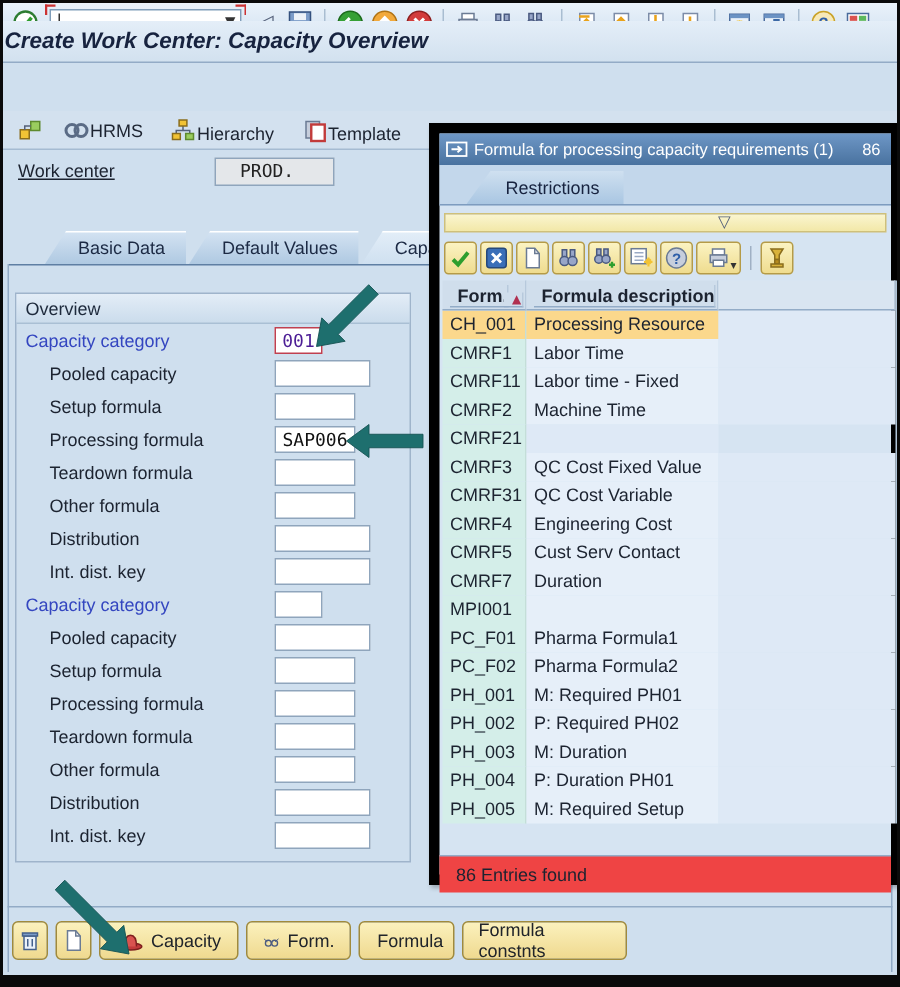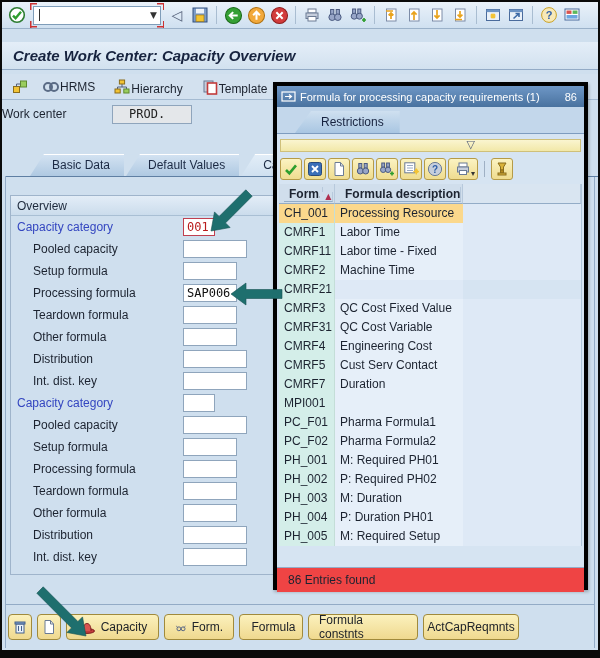--- a/index.html
+++ b/index.html
@@ -22,32 +22,32 @@
       linear-gradient(#c33,#c33) left bottom/7px 1.5px,
       linear-gradient(#c33,#c33) left bottom/1.5px 7px,
       linear-gradient(#c33,#c33) right bottom/7px 1.5px,
       linear-gradient(#c33,#c33) right bottom/1.5px 7px;
      background-repeat:no-repeat;}
   .cmd{ width:128px; height:19px; background:#fff; border:1px solid #7F9DB9;
         display:flex; align-items:center; justify-content:flex-end; padding:0 3px;}
   .cmd .caret{ width:1px; height:12px; background:#333; margin-right:auto; margin-left:2px;}
   .uni{ font-family:"DejaVu Sans",sans-serif; }
   
-  .titlebar{ position:absolute; left:0; top:40px; width:100%; height:28px;
+  .titlebar{ position:absolute; left:0; top:12px; width:100%; height:28px;
       background:linear-gradient(#E4EEF8,#D2E1EF); border-bottom:1px solid #93ABC6;
-      display:flex; align-items:center; padding:0 11px;}
+      display:flex; align-items:center; padding:0 1px;}
   .titlebar span{ font-size:15px; font-weight:bold; font-style:italic; color:#17233f;}
   
   .appbar{ position:absolute; left:0; top:72px; width:100%; height:26px;
       display:flex; align-items:center; padding:0 8px; gap:6px;
       border-bottom:1px solid #A5BBD2; background:#D3E1EF;}
   .appitem{ display:flex; align-items:flex-end; gap:0; padding:2px 6px; cursor:default;}
   
   .wcrow{ position:absolute; left:0; top:99px; width:100%; height:26px; display:flex; align-items:center;}
-  .wclabel{ padding-left:0; width:110px;}
+  .wclabel{ padding-left:10px; width:141px;text-decoration:underline;}
   .wcfield{ width:80px; height:19px; background:#E4E7EA; border:1px solid #8FA5BC;
       font-family:"DejaVu Sans Mono",monospace; font-size:12px; padding:1px 16px; color:#222;}
   
   .cframe{ position:absolute; left:3px; right:3px; top:174px; bottom:2px;
       border-left:1px solid #93ABC6; border-right:1px solid #93ABC6;}
   .hdiv{ position:absolute; left:3px; right:3px; top:602px; height:1px; background:#93ABC6;}
   
   .tabstrip{ position:absolute; left:4px; top:151px; width:592px; height:24px;
       border-bottom:1px solid #5F7FA3; display:flex; align-items:flex-end; padding-left:24px;}
   .tab{ height:22px; line-height:22px; padding:0 14px 0 22px; margin-right:2px;
@@ -60,26 +60,26 @@
       border:1px solid #9FB4CB; background:#CFDFEE; padding-bottom:6px;}
   .grp-header{ height:20px; line-height:20px; padding-left:6px;
       background:linear-gradient(#E3EDF7,#CBDCEC); border-bottom:1px solid #A9BFD4; color:#1e2a3c;}
   .frow{ height:22px; display:flex; align-items:center; }
   .flabel{ padding-left:6px; }
   .frow.sub .flabel{ padding-left:22px; }
   .cat-label{ color:#3446C0; }
   .fbox{ position:absolute; left:172px; height:18px; background:#fff; border:1px solid #8FA5BC;
       font-family:"DejaVu Sans Mono",monospace; font-size:12px; padding:0 3px; line-height:16px; color:#111;}
   .cat-box{ width:32px; }
-  .cat-box.hot{ color:#b91c1c; border-color:#C04050; }
+  .cat-box.hot{ color:#4c1d95; border-color:#C04050; }
   .w52{ width:54px; } .w62{ width:64px; }
-  .frow{ position:relative; }
-  
-  .popup{ position:absolute; left:271px; top:80px; width:315px; height:508px;
-      background:#D6E4F2; border:4px solid #000000; z-index:20; box-shadow:1px 2px 3px rgba(0,0,0,.25);}
+  .frow{ position:relative;text-align:center; }
+  
+  .popup{ position:absolute; left:284px; top:80px; width:315px; height:508px;
+      background:#D6E4F2; border:7px solid #000000; z-index:20; box-shadow:1px 2px 3px rgba(0,0,0,.25);}
   .p-title{ position:absolute; left:0; top:0; right:0; height:21px;
       background:linear-gradient(#6E97C6,#49729F); color:#fff; display:flex; align-items:center;
       padding:0 4px; font-size:11px; }
   .p-title .txt{ white-space:nowrap; overflow:hidden; flex:1 1 auto; margin-left:4px;}
   .p-title .cnt{ flex:none; margin:0 3px 0 6px;}
   .p-tabrow{ position:absolute; left:0; top:21px; right:0; height:27px;
       background:#C3D7EB; border-bottom:1px solid #7E9CBF;}
   .ptab{ position:absolute; left:18px; bottom:0; height:22px; line-height:22px;
       padding:0 16px 0 26px; background:linear-gradient(#CFE0F0,#A9C6E2); color:#17233f;
       clip-path:polygon(16px 0,100% 0,100% 100%,0 100%);}
@@ -586,23 +586,20 @@
       <svg width="16" height="16" viewBox="0 0 16 16">
           <rect x="2" y="8.5" width="5.5" height="5.5" fill="#F2C335" stroke="#8A6D1C"></rect>
           <rect x="8.5" y="2" width="5.5" height="5.5" fill="#9ACD5E" stroke="#5E8A2E"></rect>
           <path d="M4.8 8.5V4.8h3.7" stroke="#55617A" fill="none"></path>
         </svg>
       <span>Formula</span>
     </span>
     <span class="bbtn" style="width:110px">
       <span>Formula constnts</span>
     </span>
-    <span class="bbtn" style="width:96px">
-      <span>ActCapReqmnts</span>
-    </span>
   </div>
 
   <svg class="arrows">
     <path d="M209,229 L228.1,225.5 L223.5,220.9 L250.2,194.2 L243.8,187.8 L217.1,214.5 L212.5,209.9 Z" fill="#1E6F6E" stroke="#155252" stroke-width="0.6"></path>
     <path d="M229,292 L244,303 L244,296.5 L280,296.5 L280,287.5 L244,287.5 L244,281 Z" fill="#1E6F6E" stroke="#155252" stroke-width="0.6"></path>
     <path d="M84,634 L64.9,630.5 L69.5,625.9 L34.8,591.2 L41.2,584.8 L75.9,619.5 L80.5,614.9 Z" fill="#1E6F6E" stroke="#155252" stroke-width="0.6"></path>
   </svg>
 
 </div>
 

